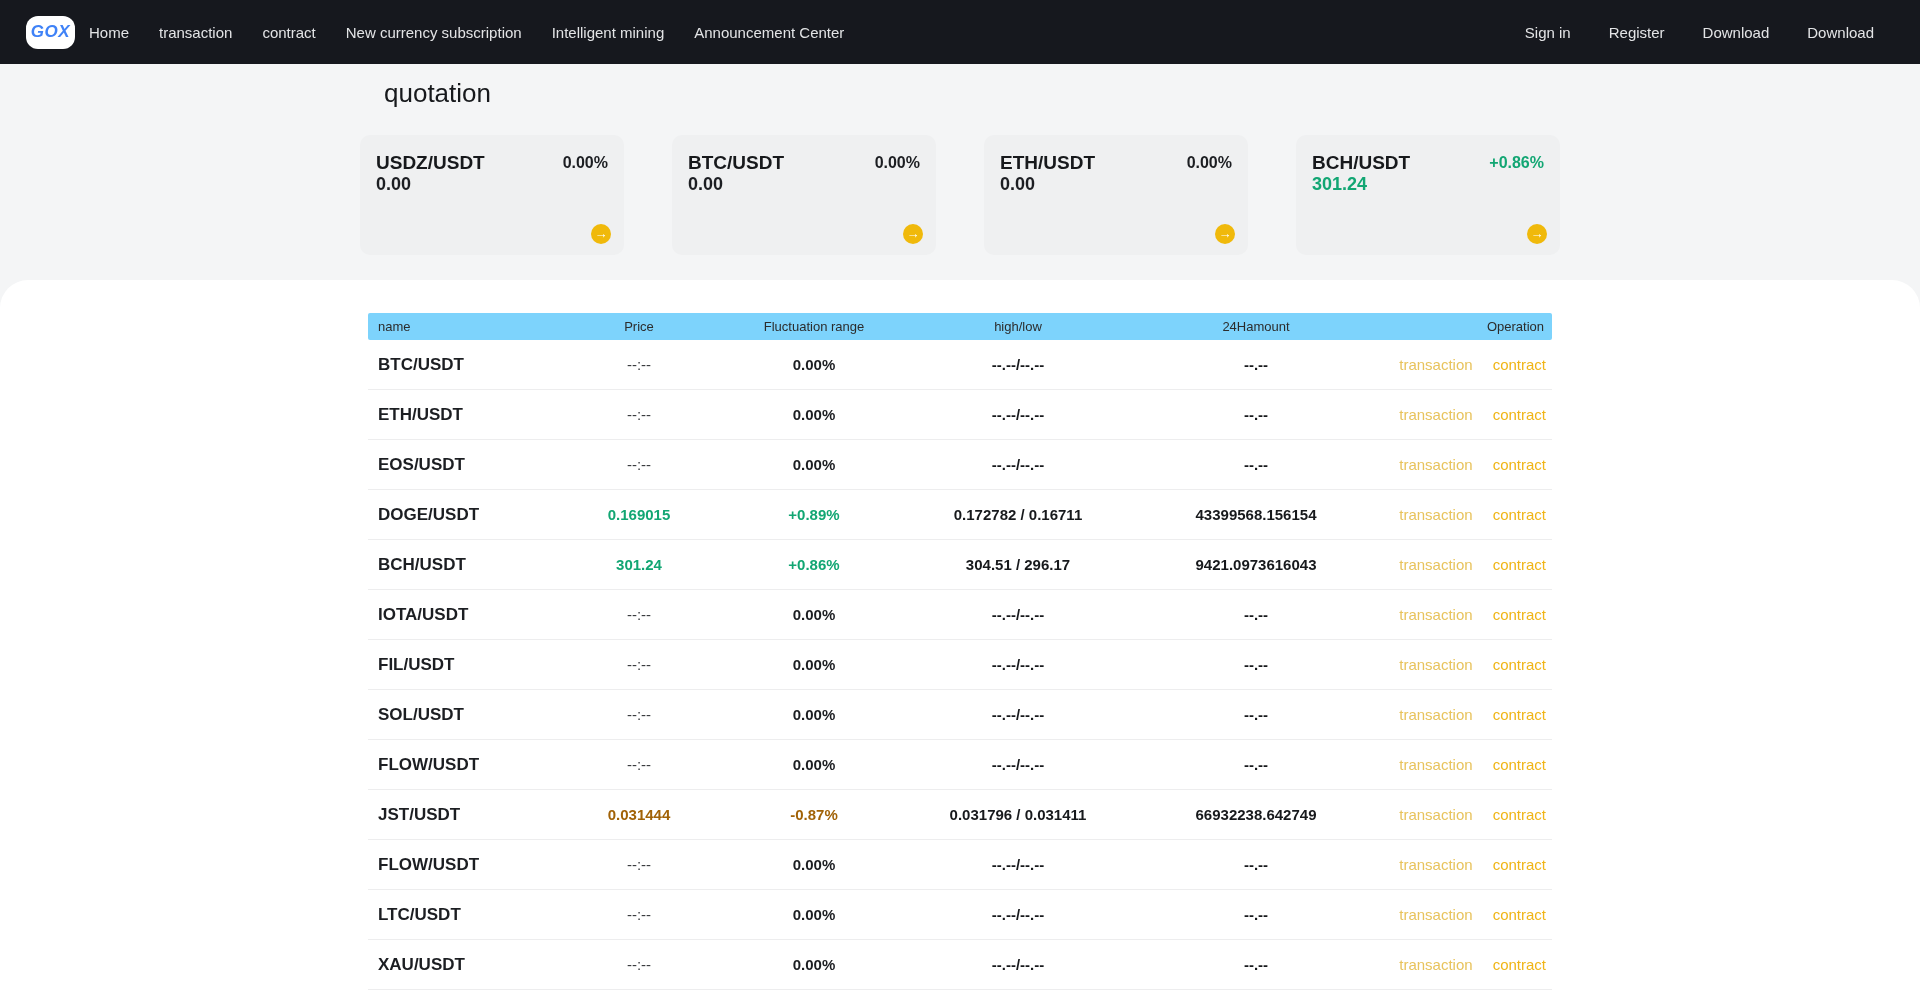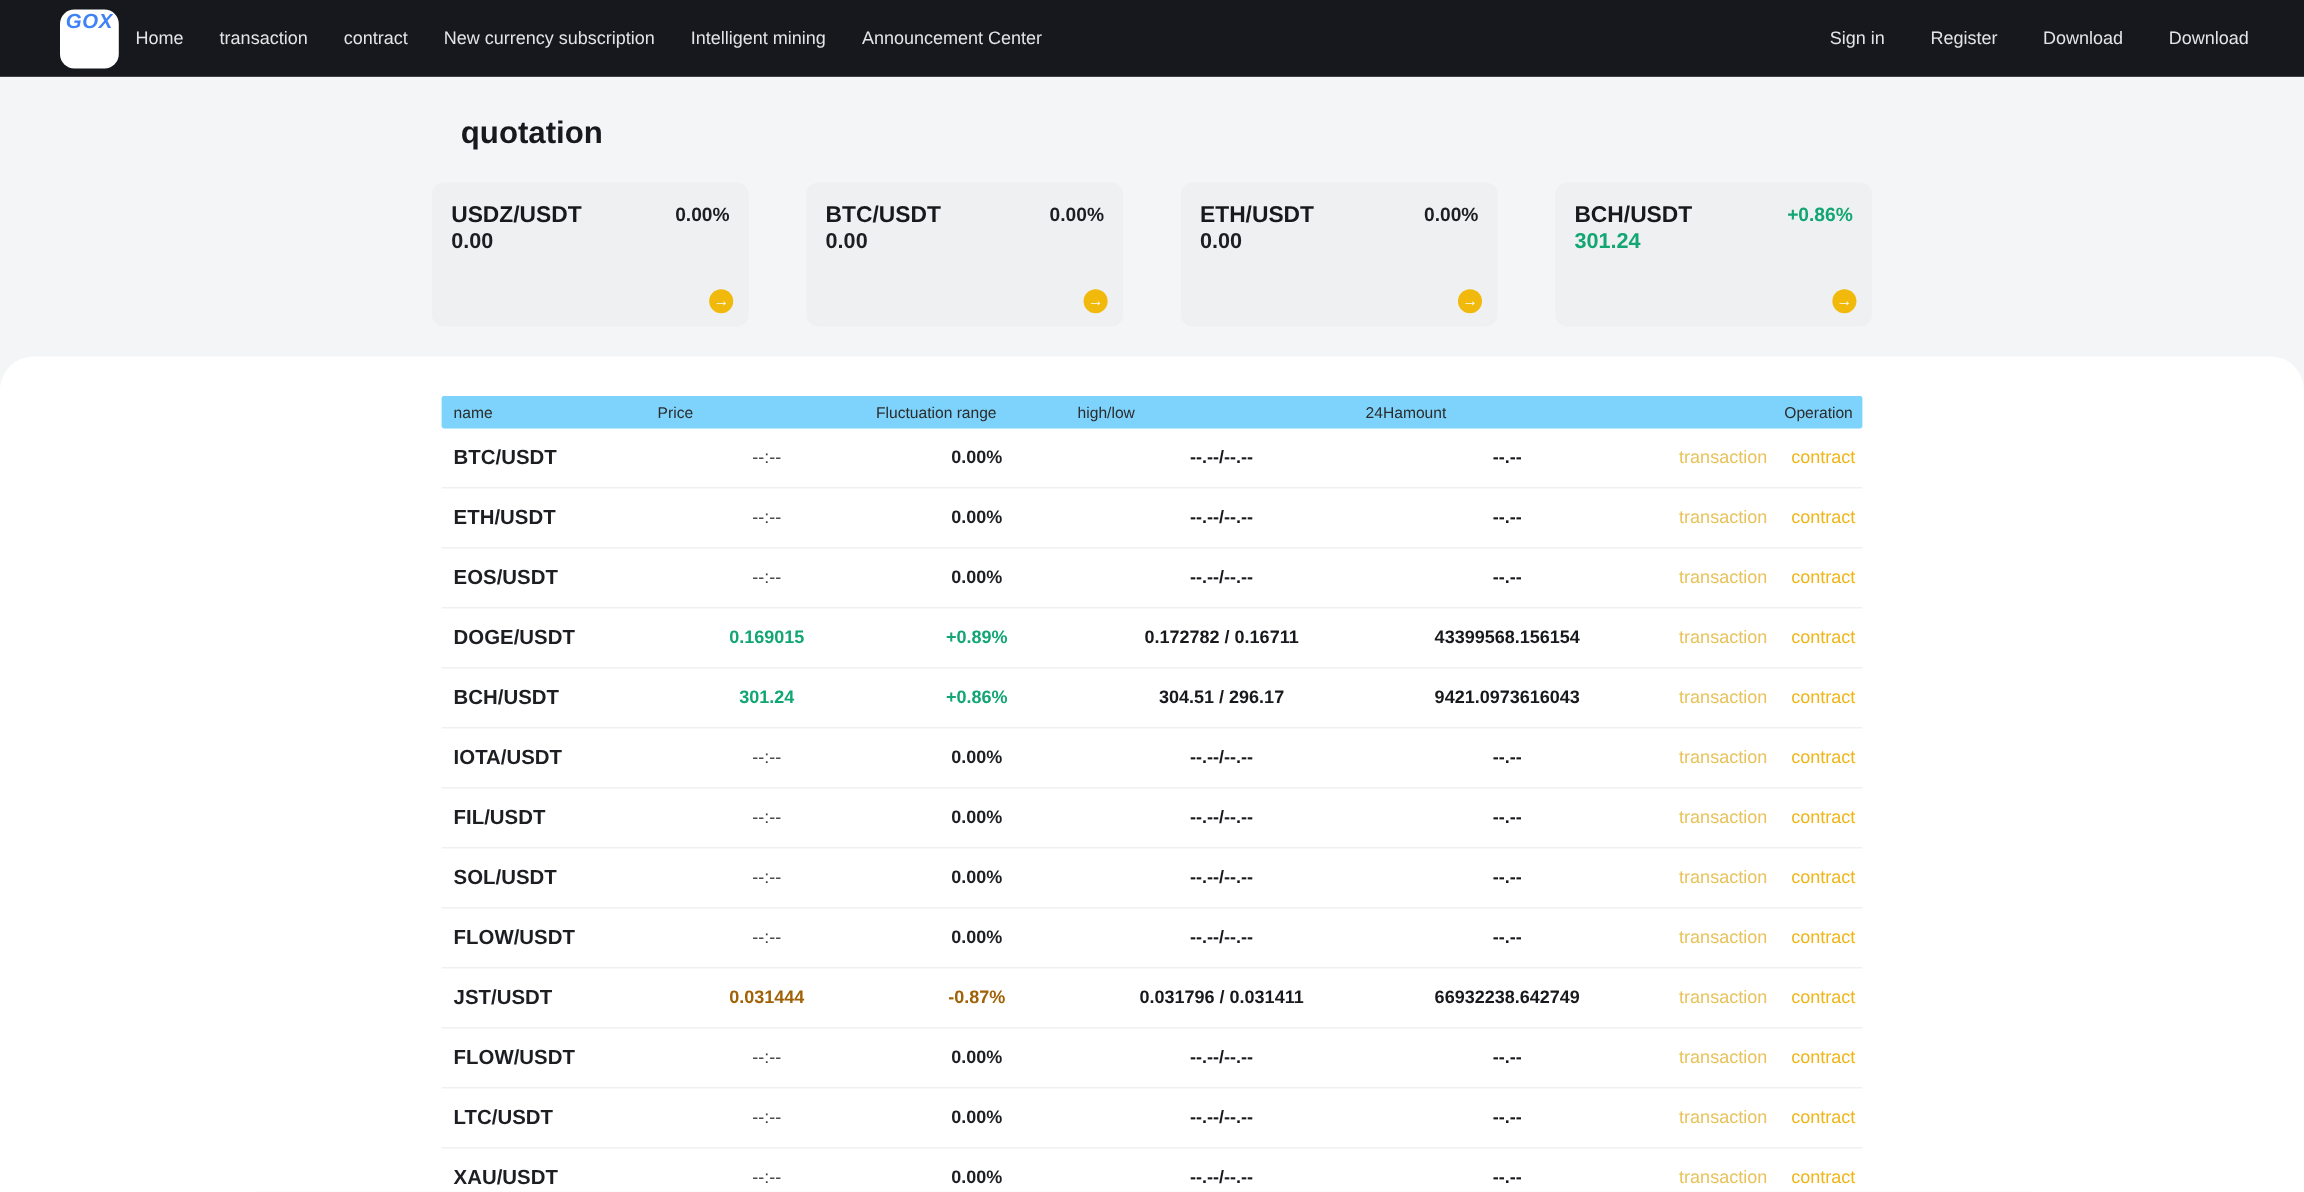--- a/index.html
+++ b/index.html
@@ -12,26 +12,25 @@
 
   
   .topnav {
     height: 64px;
     background: #16181e;
     display: flex;
     align-items: center;
     padding: 0 46px 0 26px;
   }
   .logo-box {
-    width: 49px; height: 49px;
+    width: 49px; height: 33px;
     background: #ffffff;
     border-radius: 12px;
-    display: flex; justify-content: center;
+    display: flex; align-items: center; justify-content: center;
     flex: 0 0 auto;
-    margin-left: 24px;
   }
   .logo-text {
     font-style: italic;
     font-weight: bold;
     font-size: 17px;
     color: #3f82f7;
     letter-spacing: 0.5px;
   }
   .nav-menu {
     display: flex;
@@ -48,24 +47,24 @@
   .nav-right {
     margin-left: auto;
     display: flex;
     align-items: flex-start;
     gap: 38px;
   }
 
   
   .main-container { width: 1200px; margin: 0 auto; }
   .page-title {
-    margin-top: 31px;
+    margin-top: 14px;
     padding-left: 24px;
     font-size: 26px;
-    font-weight: bold;
+    font-weight: normal;
     color: #17191c;
   }
   .cards-row {
     display: flex;
     gap: 48px;
     margin-top: 26px;
   }
   .quote-card {
     flex: 1 1 0;
     height: 120px;
@@ -112,21 +111,21 @@
     grid-template-columns: 180px 182px 168px 240px 236px 1fr;
     align-items: center;
   }
   .thead {
     background: #7dd3fc;
     height: 27px;
     font-size: 13px;
     color: #2c2c2c;
     border-radius: 2px;
   }
-  .th { text-align: left; }
+  .th { text-align: center; }
   .th.col-name { text-align: left; padding-left: 10px; }
   .th.col-op   { text-align: right; padding-right: 8px; }
   .trow {
     height: 50px;
     border-bottom: 1px solid #ededee;
   }
   .td { text-align: center; font-size: 15px; }
   .td.cell-name {
     text-align: left;
     padding-left: 10px;

